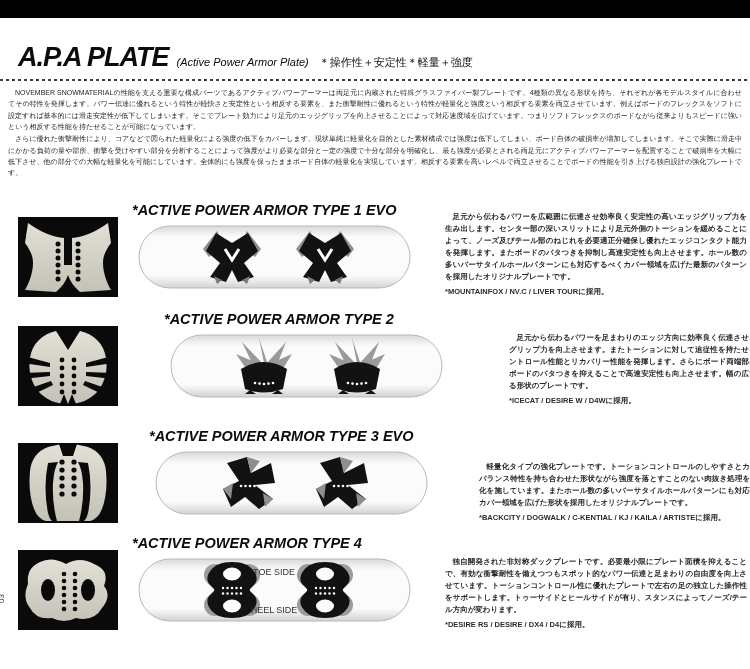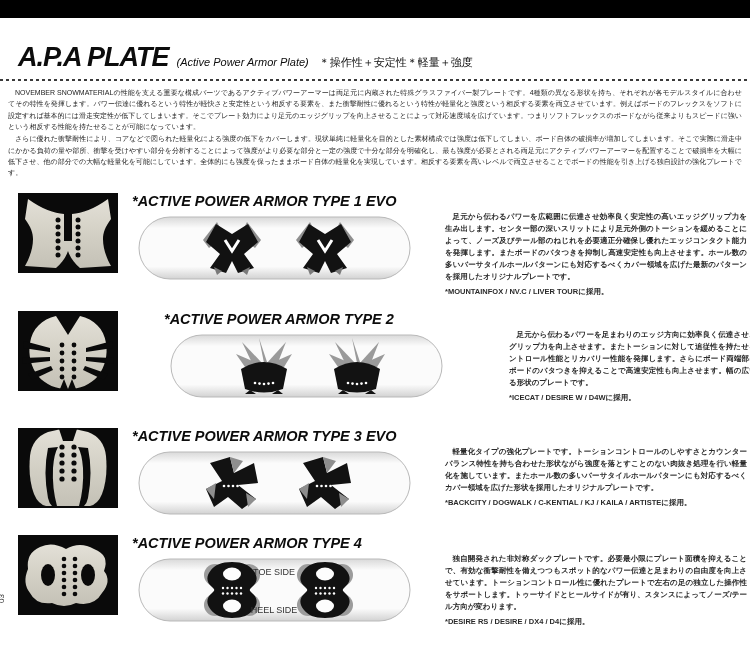--- a/index.html
+++ b/index.html
@@ -10,22 +10,22 @@
   .topbar{width:750px;height:18px;background:#000;}
   .header{padding:14px 0 4px 18px;display:flex;align-items:baseline;gap:8px;margin-top:10px;}
   .header .main-title{font-style:italic;font-weight:900;font-size:27px;letter-spacing:-1px;color:#0c0c0c;}
   .header .subtitle{font-style:italic;font-weight:400;font-size:11px;color:#0c0c0c;}
   .header .features{font-weight:400;font-size:11px;color:#0c0c0c;margin-left:2px;}
   .dashes{height:2px;margin:2px 0 6px 0;
     background:repeating-linear-gradient(90deg,#3a3a3a 0 3px,transparent 3px 6px);}
   .intro{margin:0 8px 0 8px;}
   .intro p{margin:0 0 1px 0;font-size:7px;line-height:1.62;text-align:justify;text-indent:1em;color:#222;}
   .sections{margin-top:14px;}
-  .section{display:flex;align-items:flex-start;margin-left:18px;}
-  .sec1{margin-bottom:14px;} .sec2{margin-bottom:22px;gap:32px;} .sec3{margin-bottom:12px;}
+  .section{display:flex;align-items:flex-end;margin-left:18px;}
+  .sec1{margin-bottom:14px;} .sec2{margin-bottom:22px;gap:32px;} .sec3{margin-bottom:12px;gap:17px;}
   .plate-box{width:100px;height:80px;flex:none;}
   .plate-box svg{display:block;}
   .mid{width:302px;margin-left:14px;flex:none;}
   .sec-title{margin:0 0 3px 0;font-style:italic;font-weight:900;font-size:14.5px;letter-spacing:0;color:#0c0c0c;white-space:nowrap;}
   .board-wrap{width:285px;}
   .desc{width:302px;margin-left:11px;padding-top:18px;flex:none;font-weight:bold;}
   .desc .body{margin:0;font-size:7.5px;line-height:1.6;text-align:justify;text-indent:1em;color:#2a2a2a;}
   .desc .models{margin:3px 0 0 0;font-size:7.5px;line-height:1.5;color:#2a2a2a;}
   .pagenum{position:absolute;left:-3px;bottom:66px;font-size:8px;color:#333;transform:rotate(-90deg);}
   .hiddefs{position:absolute;width:0;height:0;overflow:hidden;}

